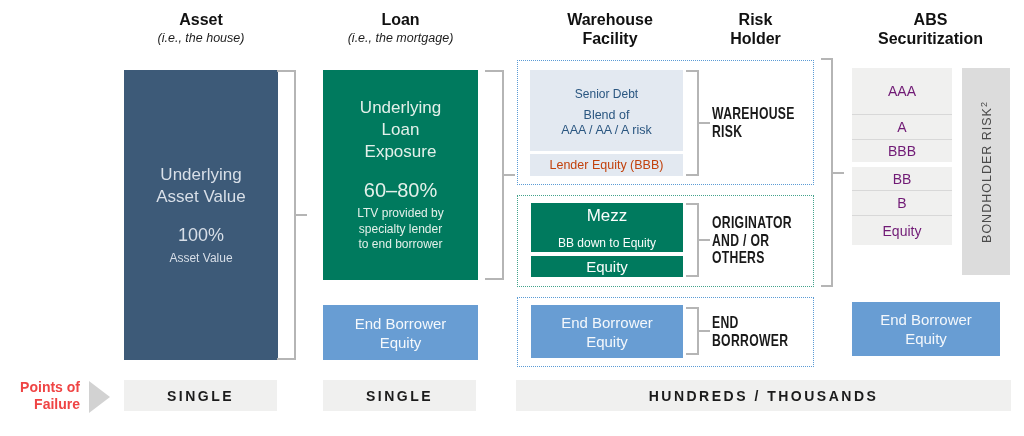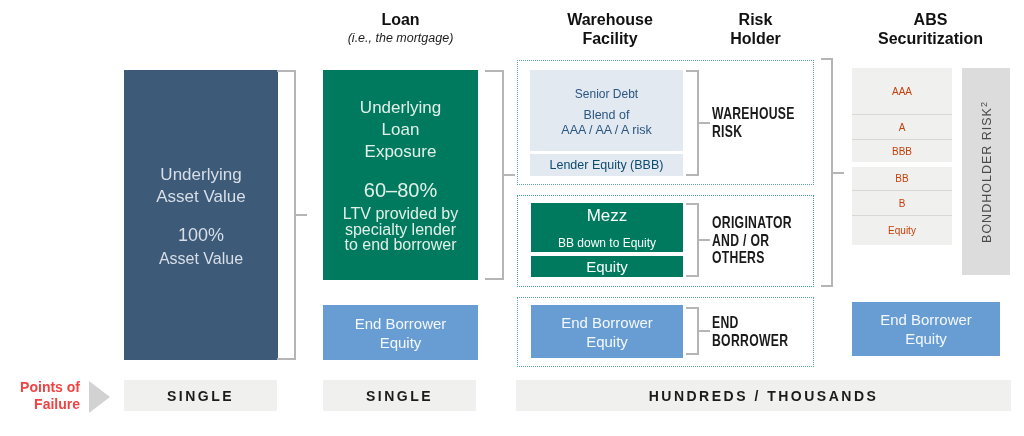--- a/index.html
+++ b/index.html
@@ -11,34 +11,34 @@
   .col-header .t { font-weight: bold; font-size: 16px; line-height: 19px; white-space: pre-line; }
   .col-header .s { font-style: italic; font-size: 12.5px; line-height: 15px; margin-top: 2px; color: #1d1d1d; }
 
   
   .fill-box { position: absolute; display: flex; flex-direction: column; align-items: center; justify-content: center; text-align: center; }
   #asset-box   { left: 124px; top: 70px;  width: 154px; height: 290px; background: #3d5a78; color: #d8dfe8; }
   #loan-box    { left: 323px; top: 70px;  width: 155px; height: 210px; background: #007a5e; color: #e3f0ea; }
   #loan-equity-box { left: 323px; top: 305px; width: 155px; height: 55px; background: #689dd3; color: #f4f8fc; }
   .big-title   { font-size: 17px; line-height: 22px; white-space: pre-line; }
   .big-value   { font-size: 18px; line-height: 24px; margin-top: 15px; }
-  .small-cap   { font-size: 16px; line-height: 15.5px; margin-top: 4px; white-space: pre-line; }
+  .small-cap   { font-size: 12px; line-height: 15.5px; margin-top: 4px; white-space: pre-line; }
   .two-line    { font-size: 15px; line-height: 19px; white-space: pre-line; }
 
   
   .dotted { position: absolute; left: 517px; width: 297px; border: 1.5px dotted #5b9bd5; }
   #wh-frame   { top: 60px;  height: 125px; }
   #orig-frame { top: 195px; height: 92px; border-color: #44a38c; }
   #eb-frame   { top: 297px; height: 70px; }
 
   
   #senior-debt-box { left: 530px; top: 70px; width: 153px; height: 81px; background: #e3e9f1; color: #2a5680; }
   #senior-debt-box .sd-t { font-size: 12px; line-height: 22px; }
   #senior-debt-box .sd-s { font-size: 12.5px; line-height: 15px; margin-top: 3px; white-space: pre-line; }
-  #lender-equity-box { left: 530px; top: 154px; width: 153px; height: 22px; background: #e3e9f1; color: #0c4a6e; font-size: 12.5px; }
+  #lender-equity-box { left: 530px; top: 154px; width: 153px; height: 22px; background: #e3e9f1; color: #c2410c; font-size: 12.5px; }
   #mezz-box   { left: 531px; top: 203px; width: 152px; height: 49px; background: #007a5e; color: #fbfdfc; }
   #mezz-box .mz-t { font-size: 17px; line-height: 19px; }
   #mezz-box .mz-s { font-size: 12px; line-height: 14px; margin-top: 11px; }
   #equity-box { left: 531px; top: 256px; width: 152px; height: 21px; background: #007a5e; color: #fbfdfc; font-size: 15px; }
   #eb-equity-box { left: 531px; top: 305px; width: 152px; height: 53px; background: #689dd3; color: #f4f8fc; }
 
   
   .bracket { position: absolute; border: 2px solid #b5b5b5; border-left: none; }
   .bracket::after { content: ""; position: absolute; right: -13px; top: 50%; margin-top: -1px; width: 12px; height: 2px; background: #b5b5b5; }
   #bracket-asset { left: 277px; top: 70px; width: 19px; height: 290px; }
@@ -52,21 +52,21 @@
   .risk-label { position: absolute; left: 712px; font-weight: bold; font-size: 16.5px; line-height: 17.5px;
                 letter-spacing: 0.4px; color: #191919; white-space: pre-line;
                 transform: scaleX(0.74); transform-origin: 0 50%; }
   #label-wh   { top: 105px; }
   #label-orig { top: 214px; }
   #label-eb   { top: 314px; }
 
   
   #abs-column { position: absolute; left: 852px; top: 68px; width: 100px; }
   .tr { background: #f0f0ef; display: flex; align-items: center; justify-content: center;
-        font-size: 10px; color: #c2410c; border-top: 1px solid #d8d8d8; }
+        font-size: 14px; color: #701a75; border-top: 1px solid #d8d8d8; }
   .tr-0 { height: 46px; border-top: none; }
   .tr-1 { height: 27px; }
   .tr-2 { height: 25px; }
   .tr-3 { height: 23px; }
   .tr-4 { height: 23px; margin-top: 5px; border-top: none; }
   .tr-5 { height: 25px; }
   .tr-6 { height: 30px; }
 
   #bondholder-strip { position: absolute; left: 962px; top: 68px; width: 48px; height: 207px; background: #dcdcdc; }
   #bondholder-strip .vert { position: absolute; left: 50%; top: 50%; transform: translate(-50%, -50%) rotate(-90deg);
@@ -84,20 +84,24 @@
              justify-content: center; font-weight: bold; font-size: 14px; letter-spacing: 2.5px; color: #1b1b1b; }
   #bar-asset { left: 124px; width: 153px; }
   #bar-loan  { left: 323px; width: 153px; }
   #bar-abs   { left: 516px; width: 495px; }
 </style>
 </head>
 <body>
 
 <div class="canvas">
 
+  <div class="col-header" style="left:124px;width:154px;">
+    <div class="t">Asset</div>
+    <div class="s">(i.e., the house)</div>
+  </div>
   <div class="col-header" style="left:323px;width:155px;">
     <div class="t">Loan</div>
     <div class="s">(i.e., the mortgage)</div>
   </div>
   <div class="col-header" style="left:520px;width:180px;">
     <div class="t">Warehouse
 Facility</div>
   </div>
   <div class="col-header" style="left:693px;width:125px;">
     <div class="t">Risk

